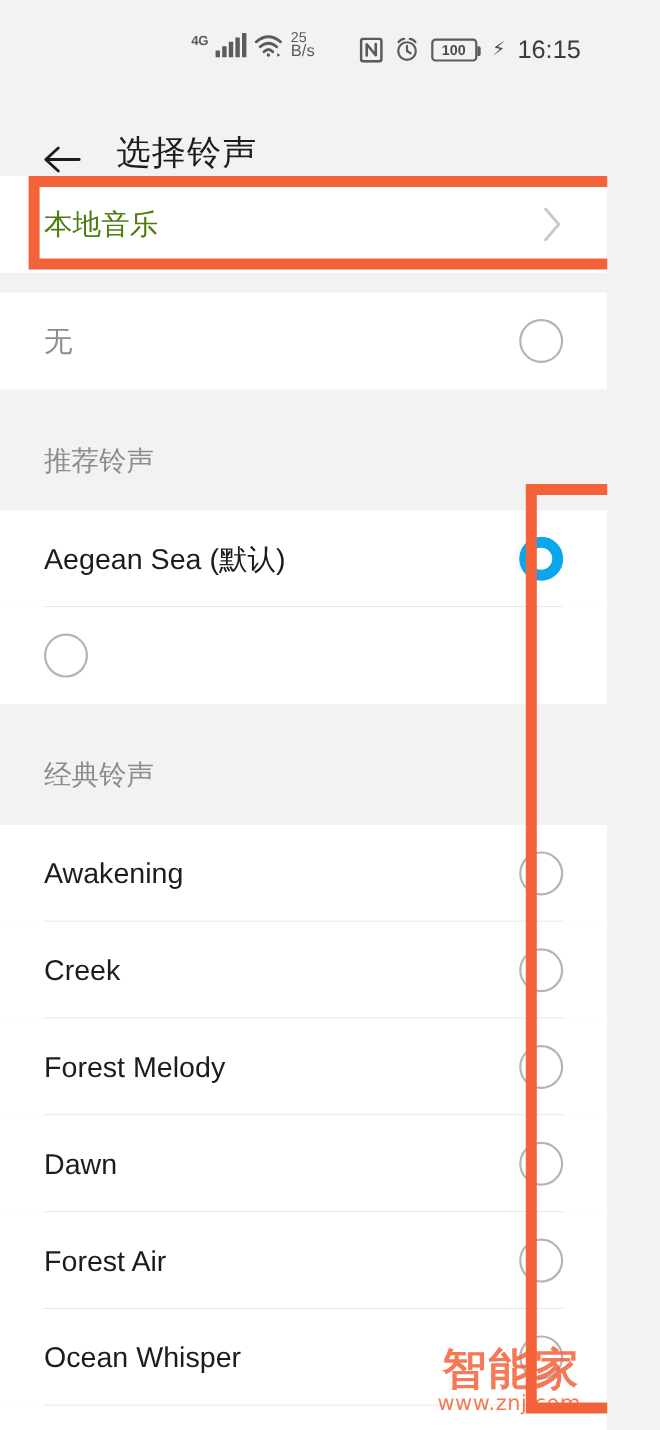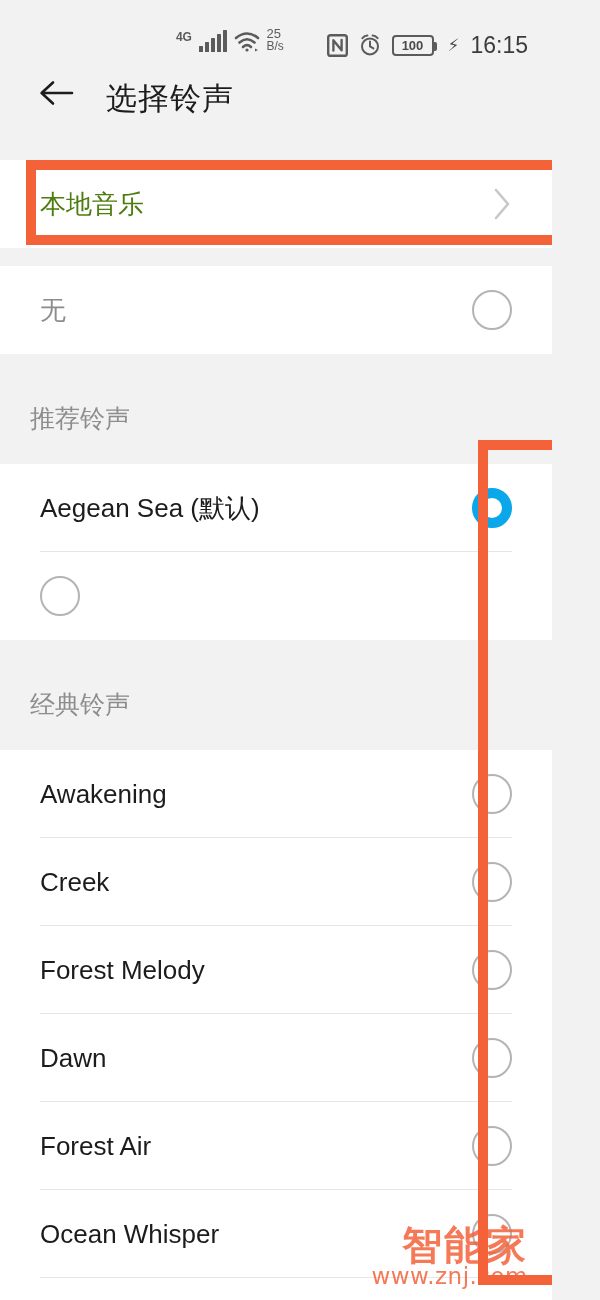--- a/index.html
+++ b/index.html
@@ -44,39 +44,39 @@
   .bars i:nth-child(1){height:6px;}
   .bars i:nth-child(2){height:10px;}
   .bars i:nth-child(3){height:14px;}
   .bars i:nth-child(4){height:18px;}
   .bars i:nth-child(5){height:22px;}
   .wifi { width:26px; height:22px; position:relative; }
   .speed {
     font-size:13px; color:#5b5b5b; line-height:13px;
     text-align:left; transform:translateY(1px);
   }
-  .speed .unit { font-size:12px; display:block; }
+  .speed .unit { font-size:15px; display:block; }
   .nfc { width:21px; height:23px; }
   .alarm { width:22px; height:22px; }
   .battery {
     width:42px; height:21px; border:2px solid #5b5b5b; border-radius:4px;
     position:relative; display:flex; align-items:center; justify-content:center;
   }
   .battery:after {
     content:""; position:absolute; right:-5px; top:5px;
     width:3px; height:9px; background:#5b5b5b; border-radius:0 2px 2px 0;
   }
   .battery span { font-size:13px; color:#4a4a4a; font-weight:bold; line-height:1; }
   .bolt { font-size:17px; color:#4a4a4a; margin-left:3px; }
   .clock { font-size:23px; color:#3c3c3c; letter-spacing:0px; }
 
   
   .header {
     height:82px; background:#f2f2f2;
-    display:flex; align-items:flex-start; padding-left:38px; gap:30px;
+    display:flex; align-items:flex-end; padding-left:38px; gap:30px;
   }
   .back-arrow { width:38px; height:30px; flex:none; }
   .title { font-size:31px; color:#1c1c1c; letter-spacing:1px; }
 
   
   .list { background:#f2f2f2; }
   .row {
     background:#ffffff;
     height:88px;
     display:flex; align-items:center;
@@ -90,21 +90,21 @@
     height:1px; background:#e6e6e6;
   }
   .chevron { width:20px; height:34px; opacity:.55; }
 
   .gap { height:18px; background:#f2f2f2; }
 
   .section-head {
     background:#f2f2f2;
     height:92px;
     display:flex; align-items:center;
-    padding:0 30px;
+    padding:0 40px;
   }
   .section-head .label { font-size:25px; color:#8d8d8d; }
 
   
   .radio {
     width:40px; height:40px; border-radius:50%;
     border:2px solid #b4b4b4; background:#fff; flex:none;
   }
   .radio.on {
     border:10px solid #0aa7ea;
@@ -125,21 +125,21 @@
   .watermark {
     position:absolute; right:24px; bottom:14px;
     z-index:25; text-align:right; pointer-events:none;
     font-family:"DejaVu Sans",sans-serif;
   }
   .watermark .wm-cn {
     font-size:40px; color:#f4623a; font-weight:bold;
     letter-spacing:2px; line-height:42px; opacity:.85;
   }
   .watermark .wm-url {
-    font-size:23px; color:#f4623a; letter-spacing:.5px;
+    font-size:19px; color:#f4623a; letter-spacing:.5px;
     line-height:20px; opacity:.85;
   }
 </style>
 </head>
 <body>
 
 <div id="screen">
 
   <div class="statusbar">
     <div class="sb-left">

